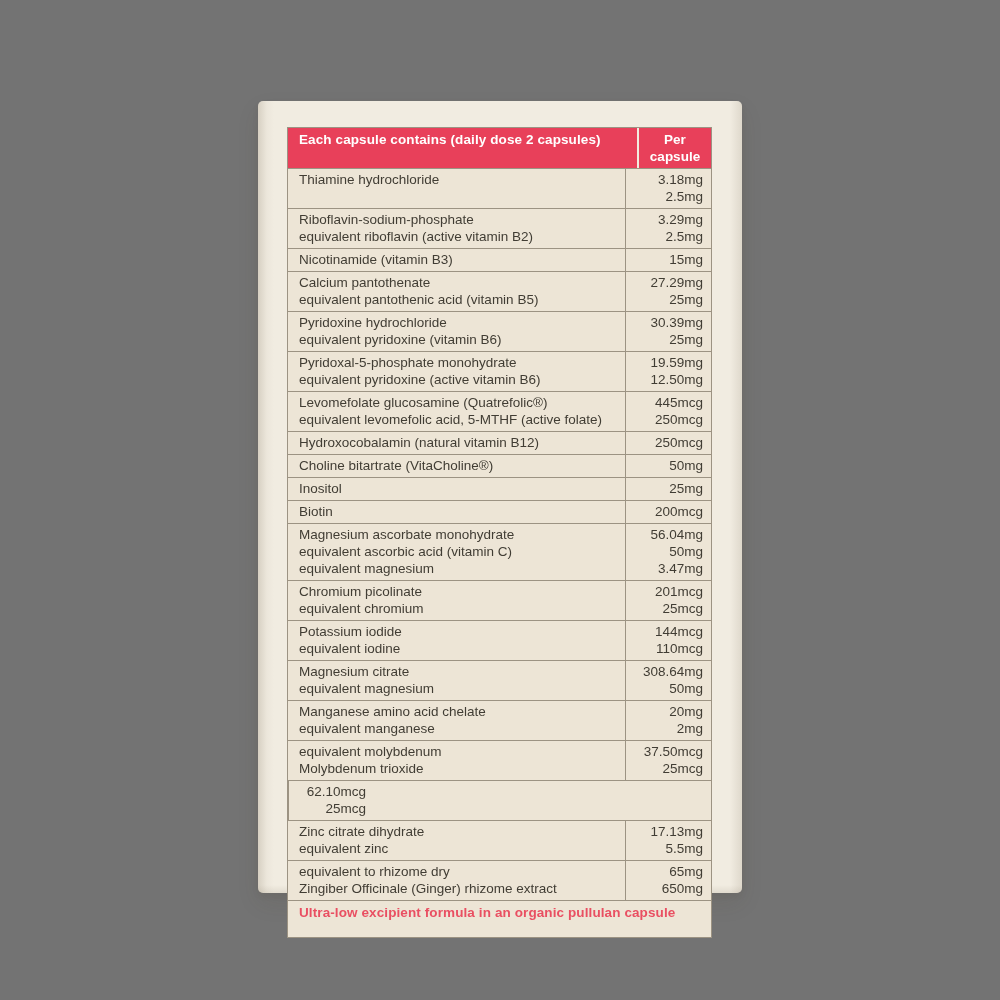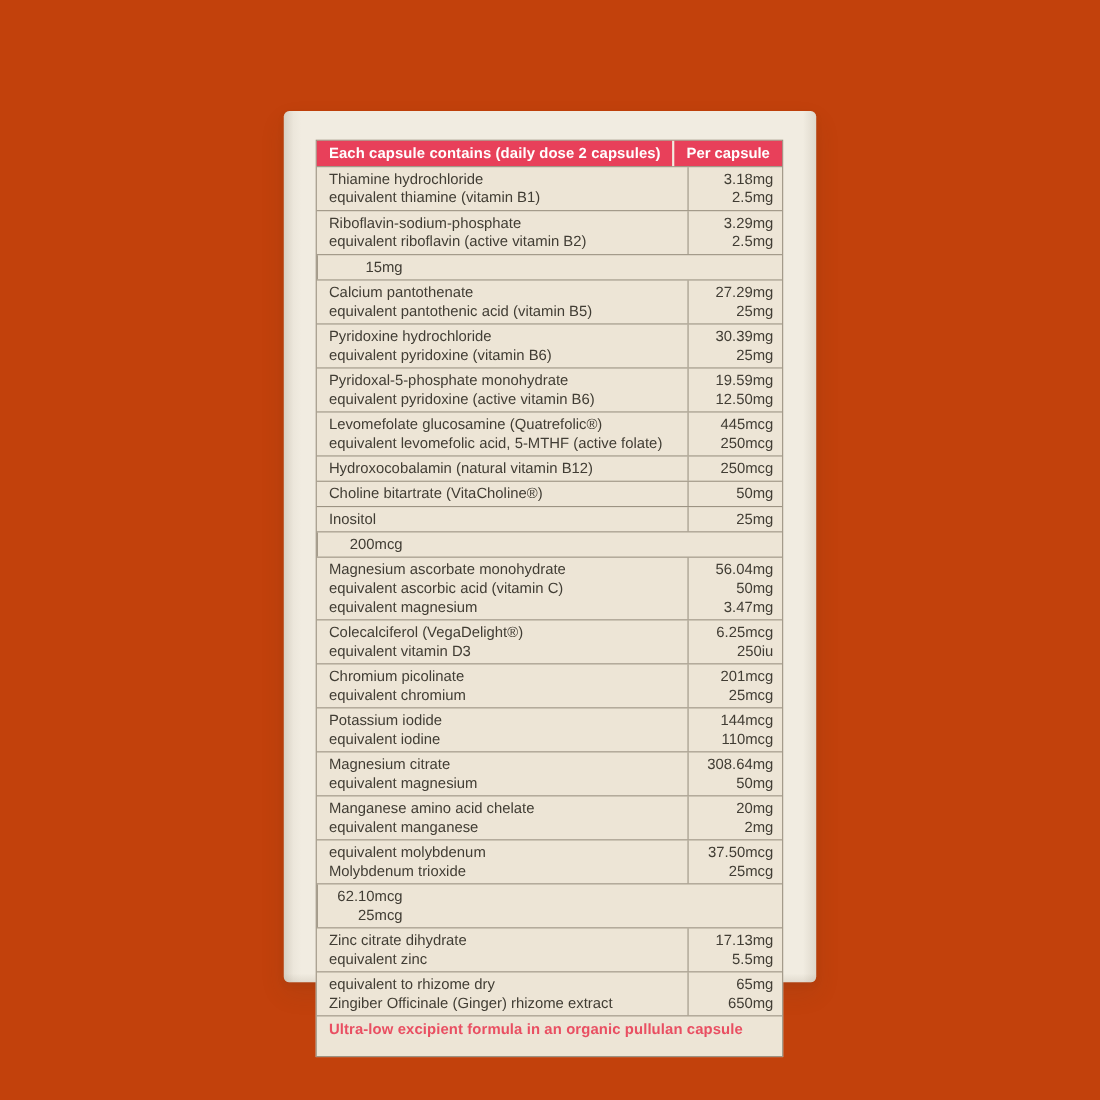--- a/index.html
+++ b/index.html
@@ -10,21 +10,21 @@
     --border:#9c9383;
     --text:#413d34;
     --header-divider:#f2ecdf;
   }
   html,body{margin:0;padding:0;}
   body{
     width:1000px;height:1000px;background:#ffffff;
     font-family:"Liberation Sans", sans-serif;
     -webkit-font-smoothing:antialiased;
   }
-  .stage{position:relative;width:1000px;height:1000px;background:#c2410c;overflow:hidden;}
+  .stage{position:relative;width:1000px;height:1000px;background:#737373;overflow:hidden;}
 
   
   .carton{
     position:absolute;left:258px;top:101px;width:484px;height:792px;
     background:var(--box-cream);
     border-radius:5px;
     box-shadow:0 10px 22px rgba(70,58,40,0.10), 0 3px 6px rgba(70,58,40,0.07);
   }
   .carton .edge-left{
     position:absolute;left:0;top:0;bottom:0;width:16px;
@@ -46,21 +46,21 @@
   .facts-table{
     position:absolute;left:29px;top:26px;width:425px;
     border:1px solid var(--border);
     background:var(--cell-beige);
     color:var(--text);
     font-size:13.5px;line-height:17px;
     box-sizing:border-box;
   }
   .thead{display:flex;background:var(--red);color:#ffffff;font-weight:bold;}
   .th-ing{flex:1;padding:3px 8px 3px 11px;letter-spacing:0.1px;}
-  .th-val{width:100px;box-sizing:border-box;text-align:center;padding:3px 4px;border-left:2px solid var(--header-divider);}
+  .th-val{width:74px;box-sizing:border-box;text-align:center;padding:3px 4px;border-left:2px solid var(--header-divider);}
 
   .row{display:flex;border-top:1px solid var(--border);}
   .cell-ing{flex:1;padding:2px 8px 3px 11px;}
   .cell-val{width:86px;box-sizing:border-box;border-left:1px solid var(--border);text-align:right;padding:2px 8px 3px 17px;}
 
   .tfoot{
     border-top:1px solid var(--border);
     color:var(--red-text);font-weight:bold;
     padding:3px 10px 16px 11px;letter-spacing:0.1px;
   }
@@ -77,38 +77,40 @@
     <div class="facts-table">
       <div class="thead">
         <div class="th-ing">Each capsule contains (daily dose 2 capsules)</div>
         <div class="th-val">Per capsule</div>
       </div>
 
       <div>
           <div class="row">
     <div class="cell-ing">
               <div>Thiamine hydrochloride</div>
-              <div>equivalent thiamine (vitamin B1)</div>
             </div>
     <div class="cell-val">
               <div>3.18mg</div>
               <div>2.5mg</div>
             </div>
   </div>
           <div class="row">
     <div class="cell-ing">
               <div>Riboflavin-sodium-phosphate</div>
               <div>equivalent riboflavin (active vitamin B2)</div>
             </div>
     <div class="cell-val">
               <div>3.29mg</div>
               <div>2.5mg</div>
             </div>
   </div>
           <div class="row">
+    <div class="cell-ing">
+              <div>Nicotinamide (vitamin B3)</div>
+            </div>
     <div class="cell-val">
               <div>15mg</div>
             </div>
   </div>
           <div class="row">
     <div class="cell-ing">
               <div>Calcium pantothenate</div>
               <div>equivalent pantothenic acid (vitamin B5)</div>
             </div>
     <div class="cell-val">
@@ -164,48 +166,41 @@
   </div>
           <div class="row">
     <div class="cell-ing">
               <div>Inositol</div>
             </div>
     <div class="cell-val">
               <div>25mg</div>
             </div>
   </div>
           <div class="row">
+    <div class="cell-ing">
+              <div>Biotin</div>
+            </div>
     <div class="cell-val">
               <div>200mcg</div>
             </div>
   </div>
           <div class="row">
     <div class="cell-ing">
               <div>Magnesium ascorbate monohydrate</div>
               <div>equivalent ascorbic acid (vitamin C)</div>
               <div>equivalent magnesium</div>
             </div>
     <div class="cell-val">
               <div>56.04mg</div>
               <div>50mg</div>
               <div>3.47mg</div>
             </div>
   </div>
           <div class="row">
     <div class="cell-ing">
-              <div>Colecalciferol (VegaDelight®)</div>
-              <div>equivalent vitamin D3</div>
-            </div>
-    <div class="cell-val">
-              <div>6.25mcg</div>
-              <div>250iu</div>
-            </div>
-  </div>
-          <div class="row">
-    <div class="cell-ing">
               <div>Chromium picolinate</div>
               <div>equivalent chromium</div>
             </div>
     <div class="cell-val">
               <div>201mcg</div>
               <div>25mcg</div>
             </div>
   </div>
           <div class="row">
     <div class="cell-ing">

